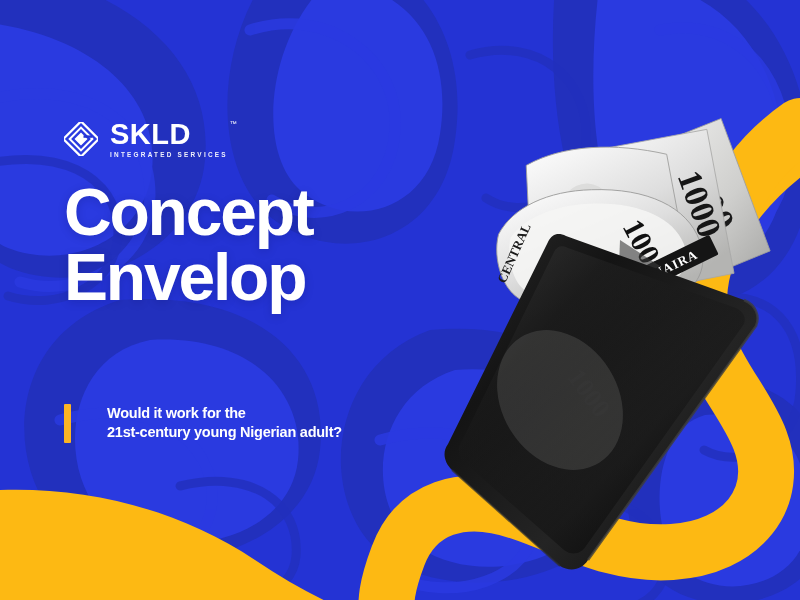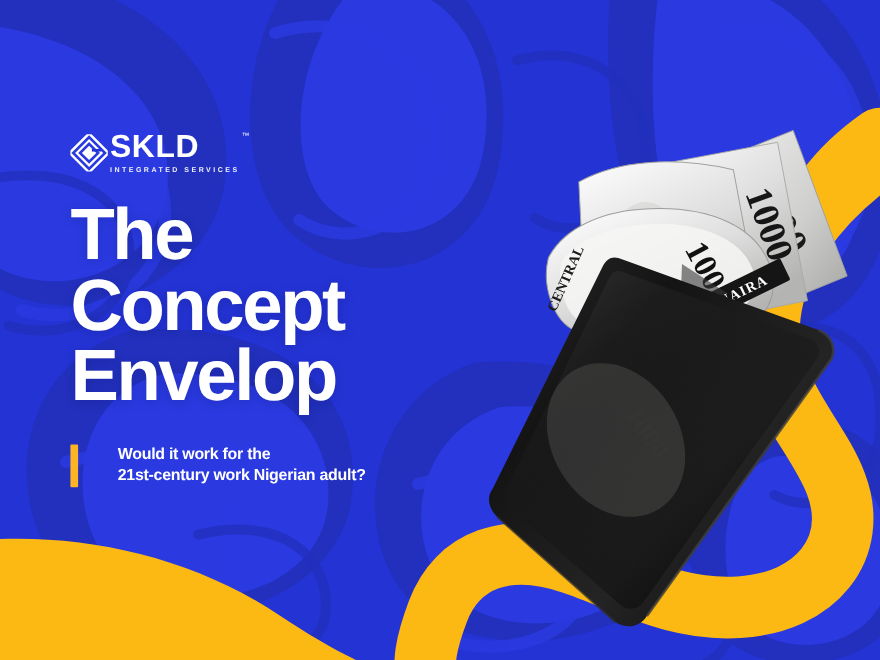--- a/index.html
+++ b/index.html
@@ -12,21 +12,21 @@
   .poster {
     position:relative; width:800px; height:600px;
     background:#2433D4; overflow:hidden;
   }
   .layer { position:absolute; inset:0; }
   .layer svg { display:block; width:800px; height:600px; }
 
   
   .logo {
     position:absolute; left:64px; top:120px;
-    display:flex; align-items:center; gap:2px;
+    display:flex; align-items:center; gap:12px;
   }
   .logo-mark { width:34px; height:34px; flex:0 0 34px; }
   .logo-text { display:flex; flex-direction:column; line-height:1; }
   .logo-word {
     position:relative;
     font-size:29px; font-weight:bold; color:#ffffff;
     letter-spacing:0.5px; line-height:1;
   }
   .logo-tm {
     position:absolute; right:-9px; top:0;
@@ -273,26 +273,25 @@
         <rect x="19.5" y="13.4" width="8.5" height="2.4" fill="#2433D4"></rect>
       </svg>
     </span>
     <span class="logo-text">
       <span class="logo-word"><span>SKLD</span><span class="logo-tm">™</span></span>
       <span class="logo-tag">INTEGRATED SERVICES</span>
     </span>
   </div>
 
   <h1 class="headline">
-    <span>The</span>
     <span>Concept</span>
     <span>Envelop</span>
   </h1>
 
   <div class="subtitle">
     <span class="sub-bar"></span>
     <span class="sub-text">
       <span>Would it work for the</span>
-      <span>21st-century work Nigerian adult?</span>
+      <span>21st-century young Nigerian adult?</span>
     </span>
   </div>
 
 </div>
 
 </body></html>

